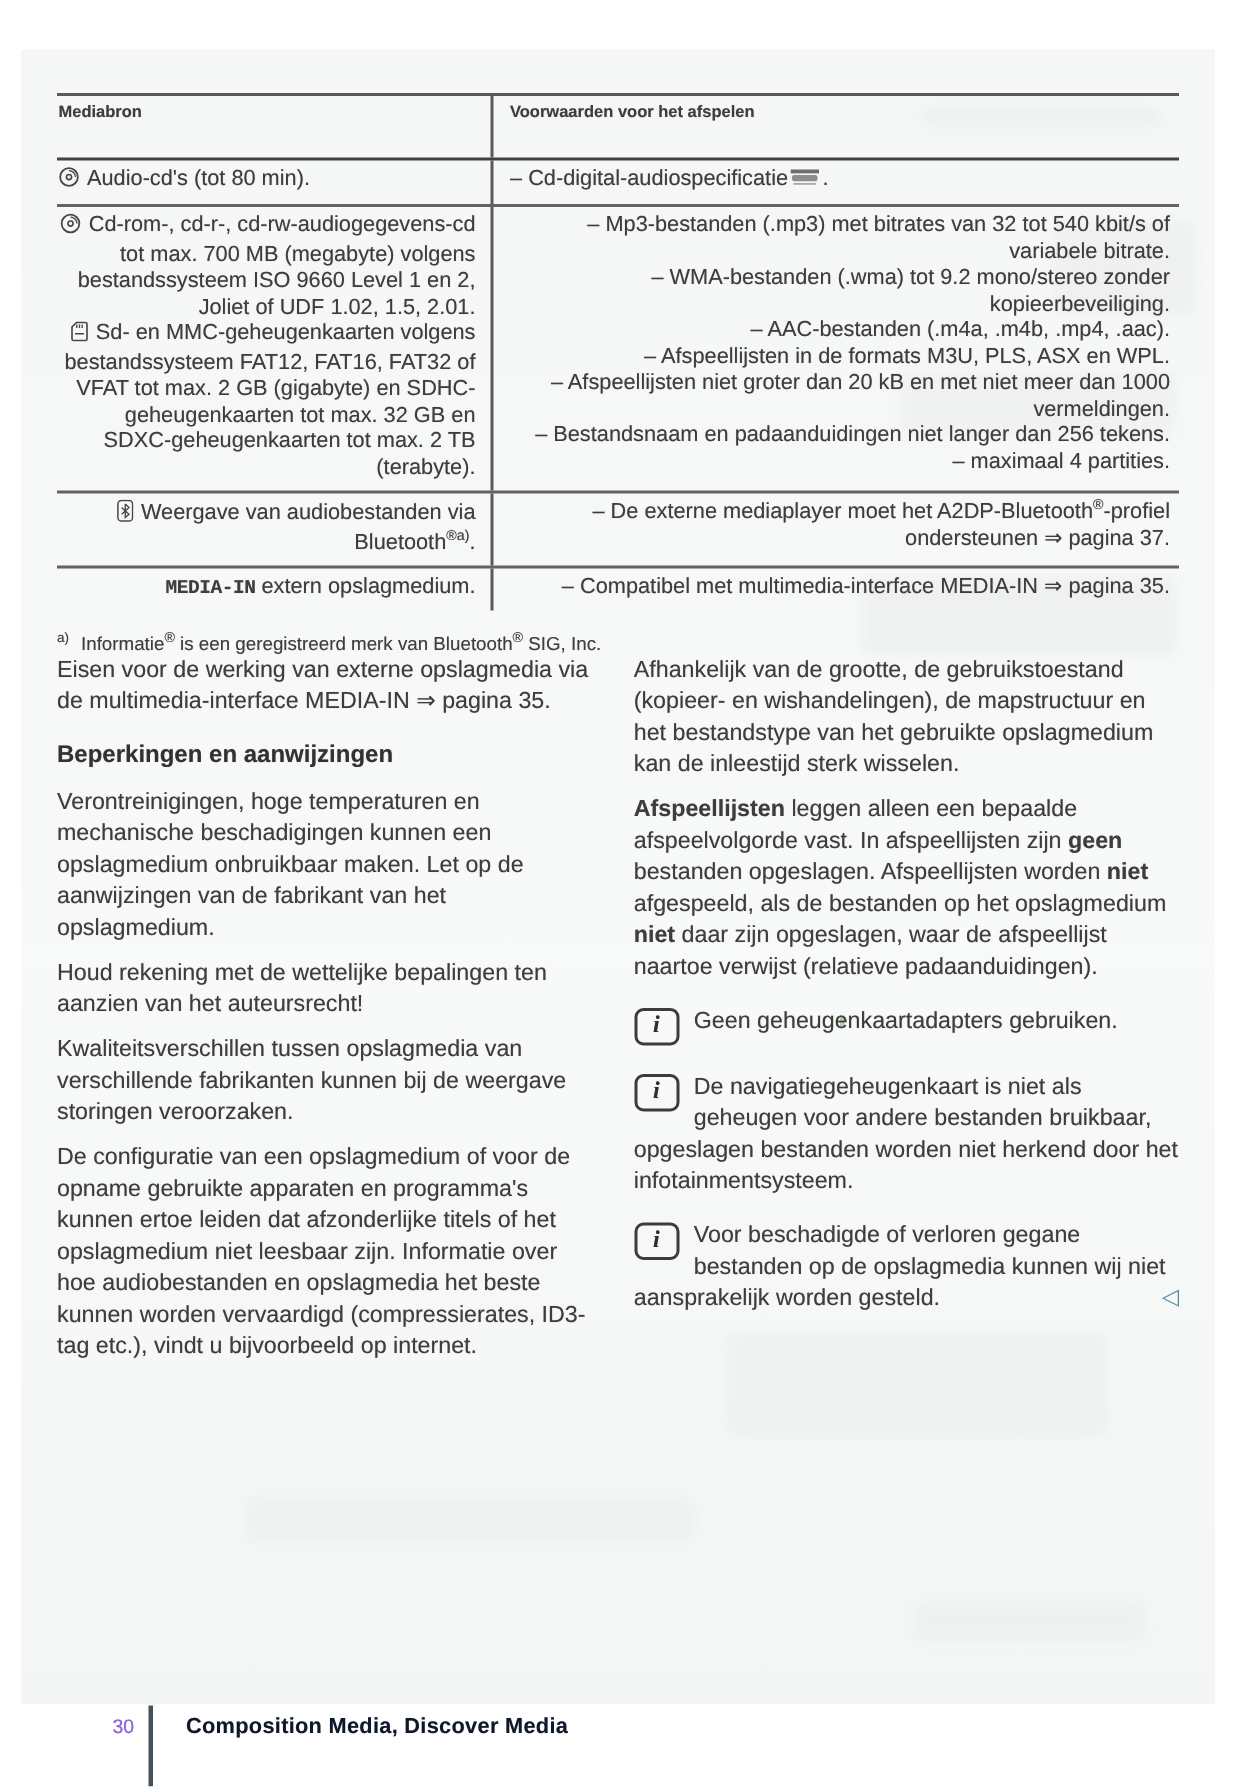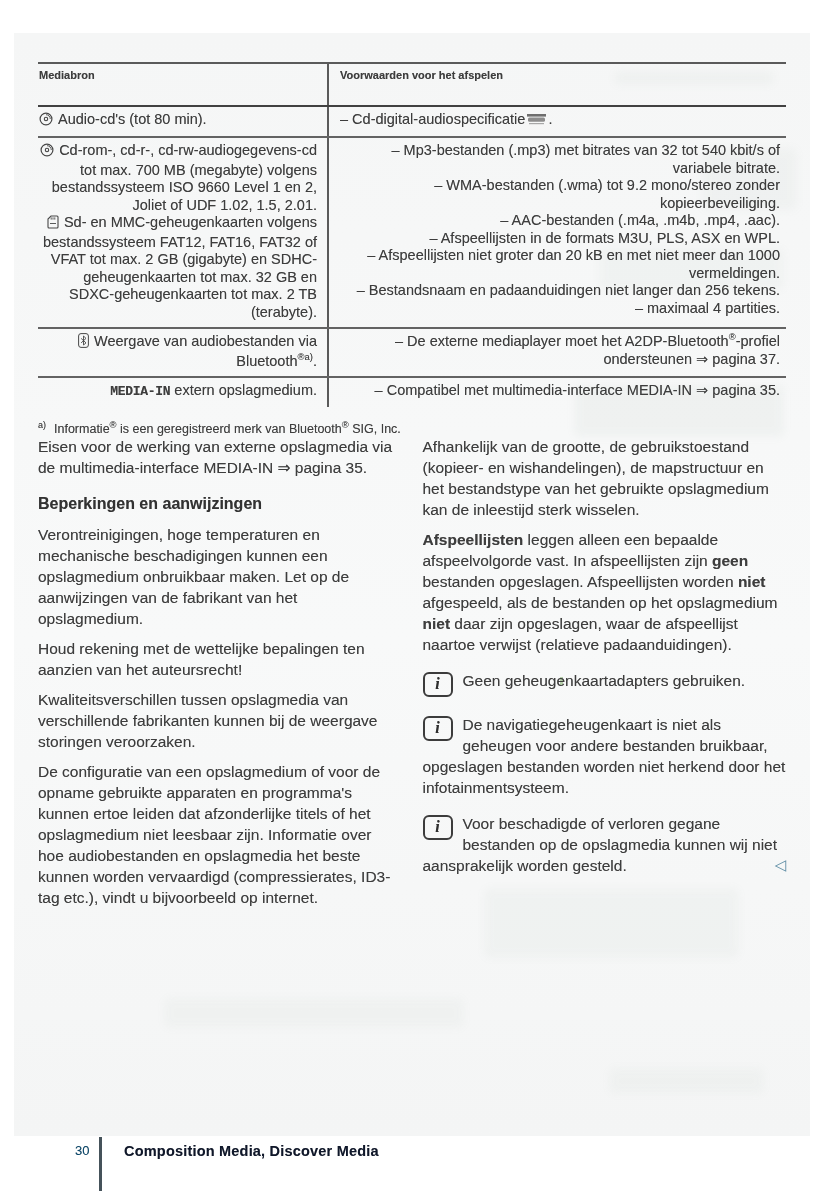--- a/index.html
+++ b/index.html
@@ -45,21 +45,21 @@
   .note::after{content:"";display:block;clear:both;}
   .note-icon{
     float:left;width:26px;height:21px;border:2.5px solid #3c3c3c;border-radius:6px;
     margin:2px 10px 2px 0;text-align:center;
     font-family:"Liberation Serif","DejaVu Serif",serif;
     font-style:italic;font-weight:bold;font-size:16px;line-height:20px;color:#2e2e2e;
   }
   .end-mark{position:absolute;right:0;bottom:1px;color:#5b8ba3;font-size:15px;text-shadow:none;}
 
   
-  .footer-num{position:absolute;left:75px;top:1143px;font-size:13px;color:#0c4a6e;}
+  .footer-num{position:absolute;left:75px;top:1143px;font-size:13px;color:#8b5cf6;}
   .footer-rule{position:absolute;left:99px;top:1137px;width:2.5px;height:54px;background:#45525a;}
   .footer-title{position:absolute;left:124px;top:1143px;font-size:14.5px;font-weight:bold;color:#0f172a;letter-spacing:.2px;}
 
   
   .ghost{position:absolute;background:#8fa497;border-radius:6px;filter:blur(4px);pointer-events:none;}
   .speck{position:absolute;background:#76a85e;filter:blur(.5px);pointer-events:none;}
 </style>
 </head>
 <body>
 

